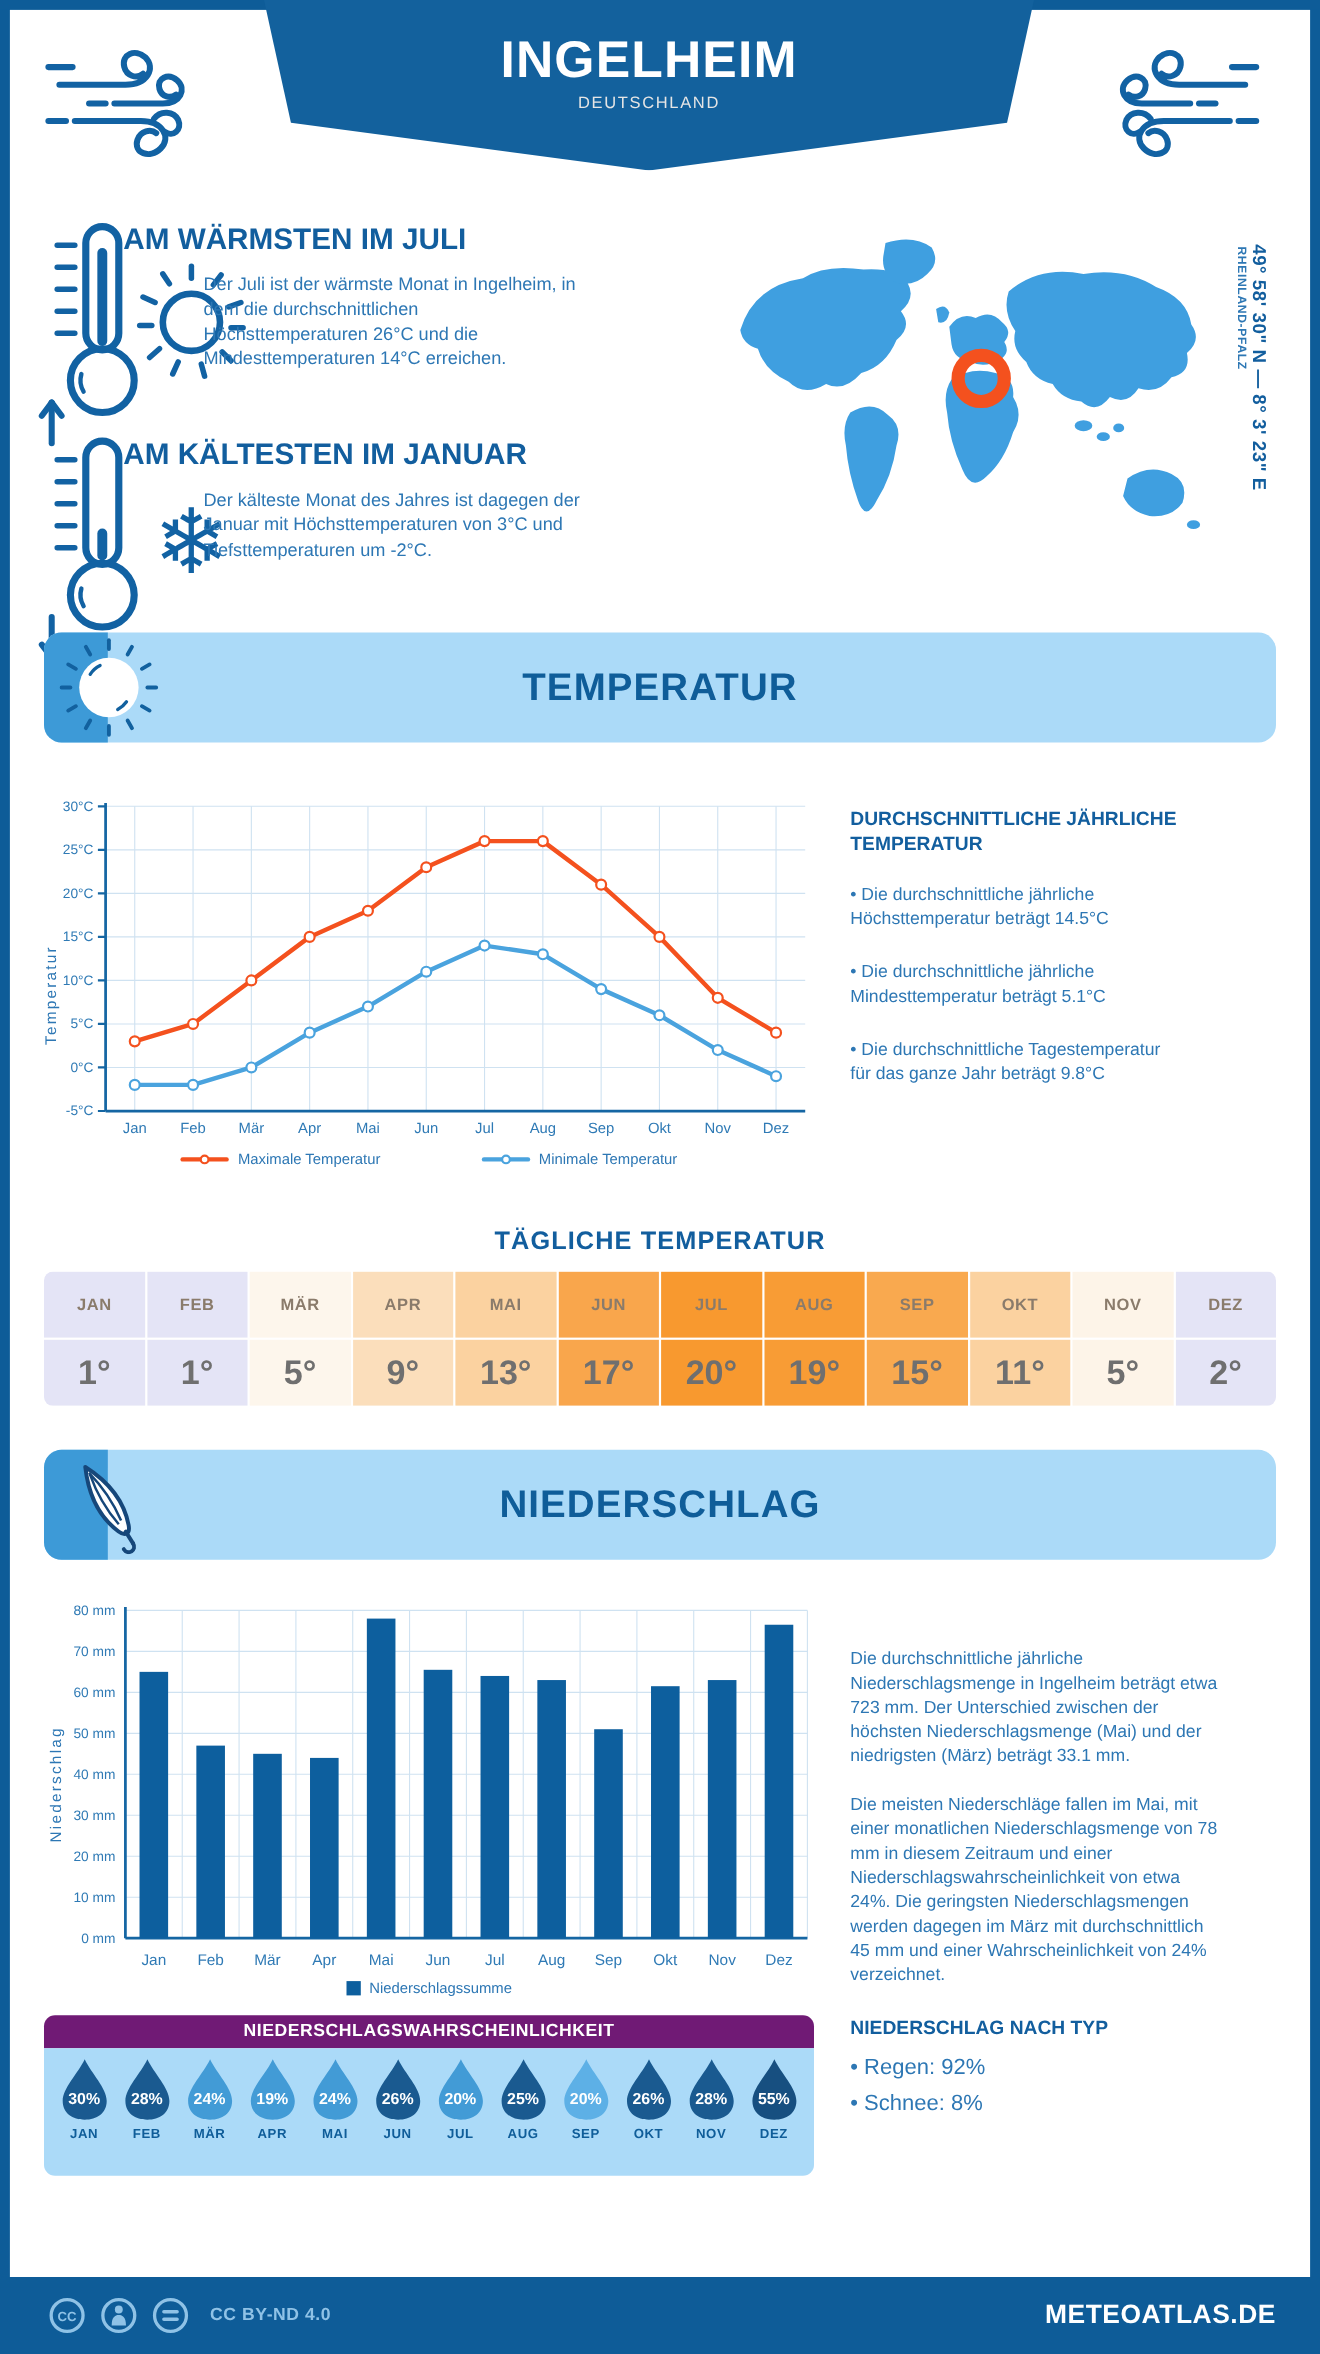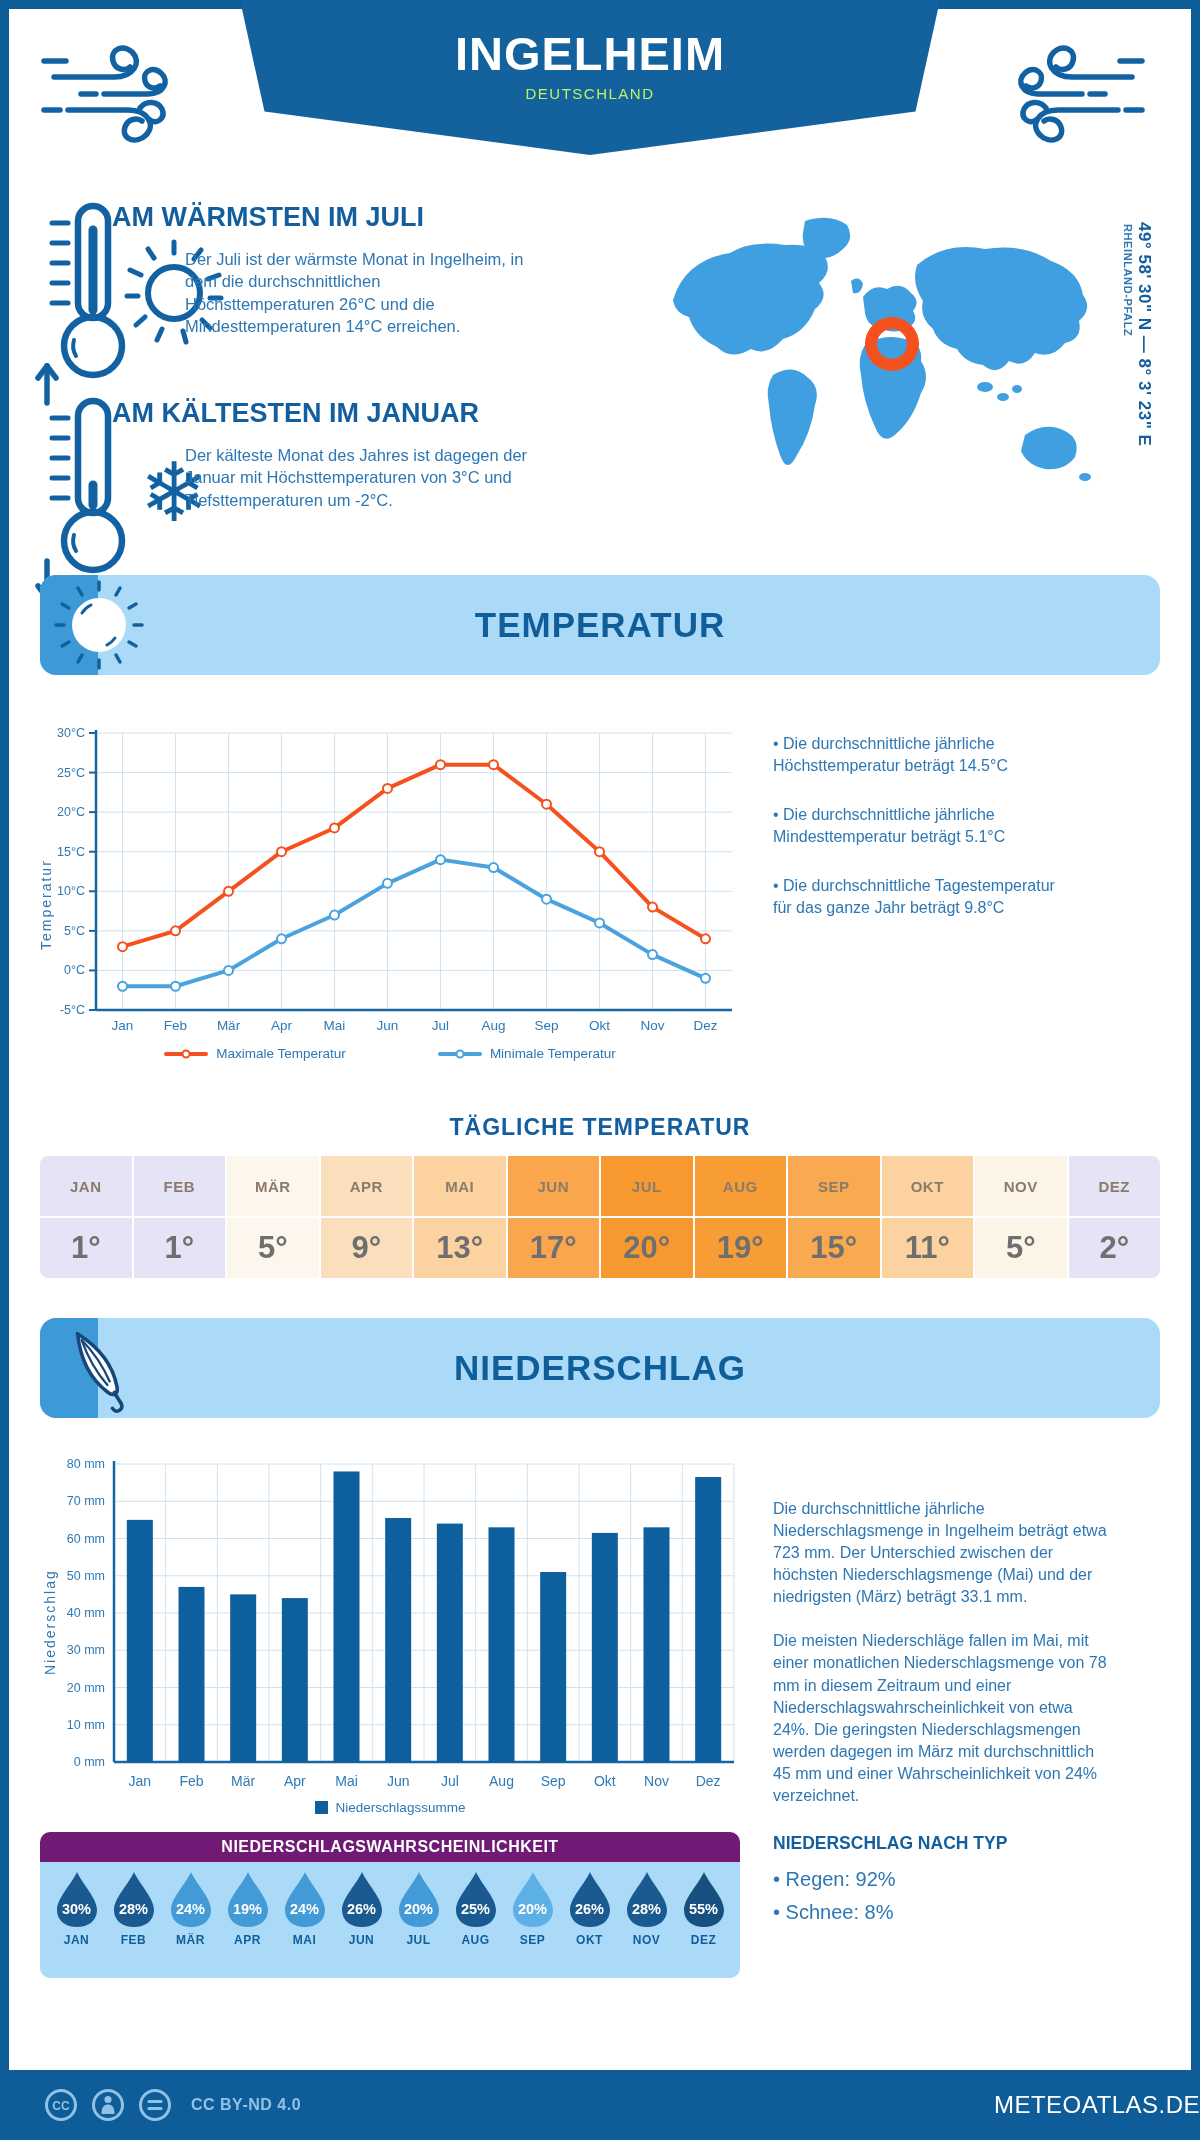--- a/index.html
+++ b/index.html
@@ -7,21 +7,21 @@
   .page { position:relative; width:1200px; height:2140px; background:#fff; overflow:hidden; margin:0 auto; }
   .frame { position:absolute; background:#0e5c98; z-index:5; }
   .frame.left { left:0; top:0; width:9px; height:2140px; }
   .frame.right { right:0; top:0; width:9px; height:2140px; }
   .frame.top { left:0; top:0; width:1200px; height:9px; }
 
   
   .banner { position:absolute; left:240px; top:0; width:700px; height:155px; background:#13619d; z-index:6;
             clip-path:polygon(0 0,100% 0,96.5% 72%,50% 100%,3.5% 72%); text-align:center; }
   .banner .city { margin-top:26px; color:#fff; font-size:47px; font-weight:800; letter-spacing:1px; }
-  .banner .country { margin-top:4px; color:#bef264; font-size:15px; letter-spacing:1.5px; }
+  .banner .country { margin-top:4px; color:#e5e5e5; font-size:15px; letter-spacing:1.5px; }
 
   .wind { position:absolute; top:24px; width:150px; height:125px; }
   .wind.l { left:36px; } .wind.r { left:1000px; }
 
   
   .hl-head { position:absolute; left:112px; width:520px; color:#125e9e; font-size:27px; font-weight:bold; }
   .hl-text { position:absolute; left:185px; width:345px; color:#2d77b4; font-size:16.5px; line-height:1.36; }
   .thermo { position:absolute; left:34px; width:200px; height:210px; }
 
   
@@ -78,21 +78,21 @@
   .drop-wrap { position:relative; width:44px; height:58px; }
   .drop-wrap .pv { position:absolute; left:0; right:0; top:31px; text-align:center;
                    color:#fff; font-size:14.5px; font-weight:bold; }
   .drop-mon { margin-top:5px; font-size:12px; font-weight:bold; color:#0f5d99; letter-spacing:0.5px; }
 
   
   .footer { position:absolute; left:0; bottom:0; width:1200px; height:70px; background:#0e5c98;
             display:flex; align-items:center; z-index:6; }
   .cc-group { display:flex; align-items:center; gap:13px; margin-left:44px; }
   .cc-text { color:#8fc2e6; font-size:16px; font-weight:bold; letter-spacing:0.5px; margin-left:6px; }
-  .site { margin-left:auto; color:#fff; font-size:24px; font-weight:400; letter-spacing:0.5px; }
+  .site { margin-left:auto; margin-right:40px; color:#fff; font-size:24px; font-weight:700; letter-spacing:0.5px; }
 </style>
 </head>
 <body>
 
 <div class="page">
   <div class="frame left"></div>
   <div class="frame right"></div>
   <div class="frame top"></div>
 
   <div class="banner">
@@ -318,20 +318,21 @@
     </div>
     <div class="legend-item">
       <span class="lg-line" id="swMin" style="background: rgb(74, 163, 222); color: rgb(74, 163, 222);">
           <span class="dot"></span>
         </span>
       <span>Minimale Temperatur</span>
     </div>
   </div>
 
   <div class="annual">
+    <div class="annual-head">DURCHSCHNITTLICHE JÄHRLICHE TEMPERATUR</div>
     <div class="bullet">• Die durchschnittliche jährliche Höchsttemperatur beträgt 14.5°C</div>
     <div class="bullet">• Die durchschnittliche jährliche Mindesttemperatur beträgt 5.1°C</div>
     <div class="bullet">• Die durchschnittliche Tagestemperatur für das ganze Jahr beträgt 9.8°C</div>
   </div>
 
   <div class="daily-title">TÄGLICHE TEMPERATUR</div>
   <div class="daily" id="dailyTable">
       <div class="dcell">
         <div class="mon" style="background: rgb(228, 228, 246);">JAN</div>
         <div class="val" style="background: rgb(228, 228, 246);">1°</div>

